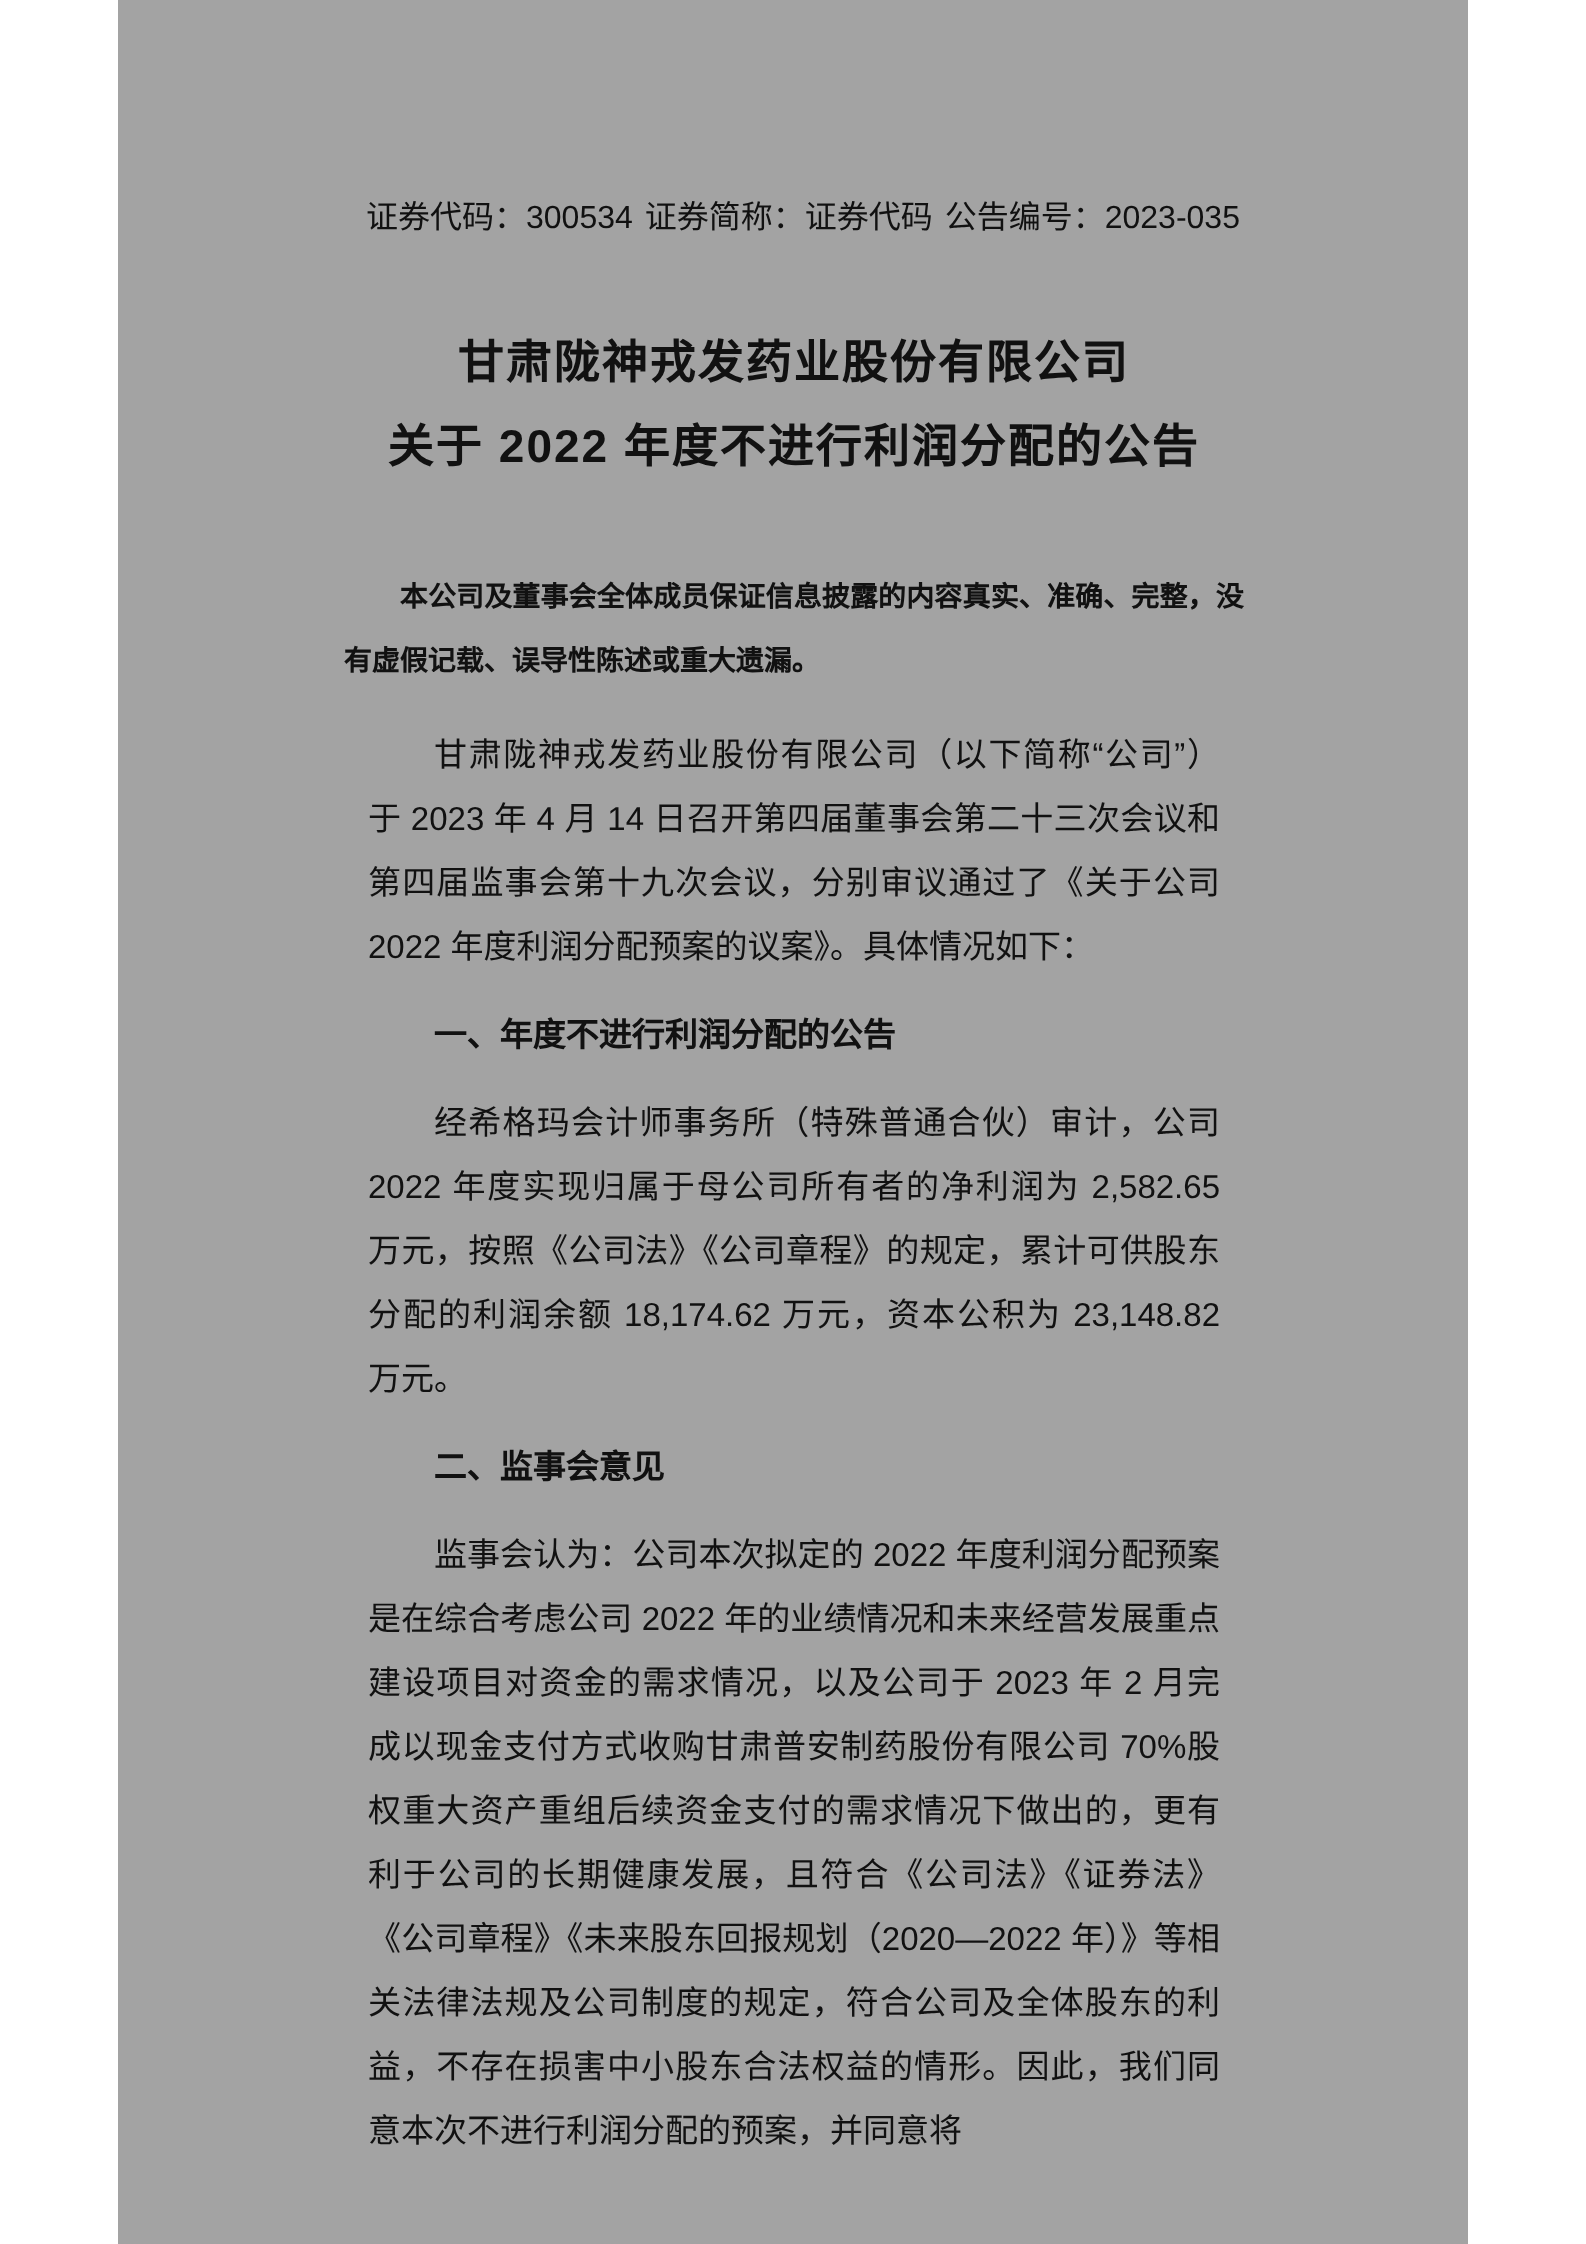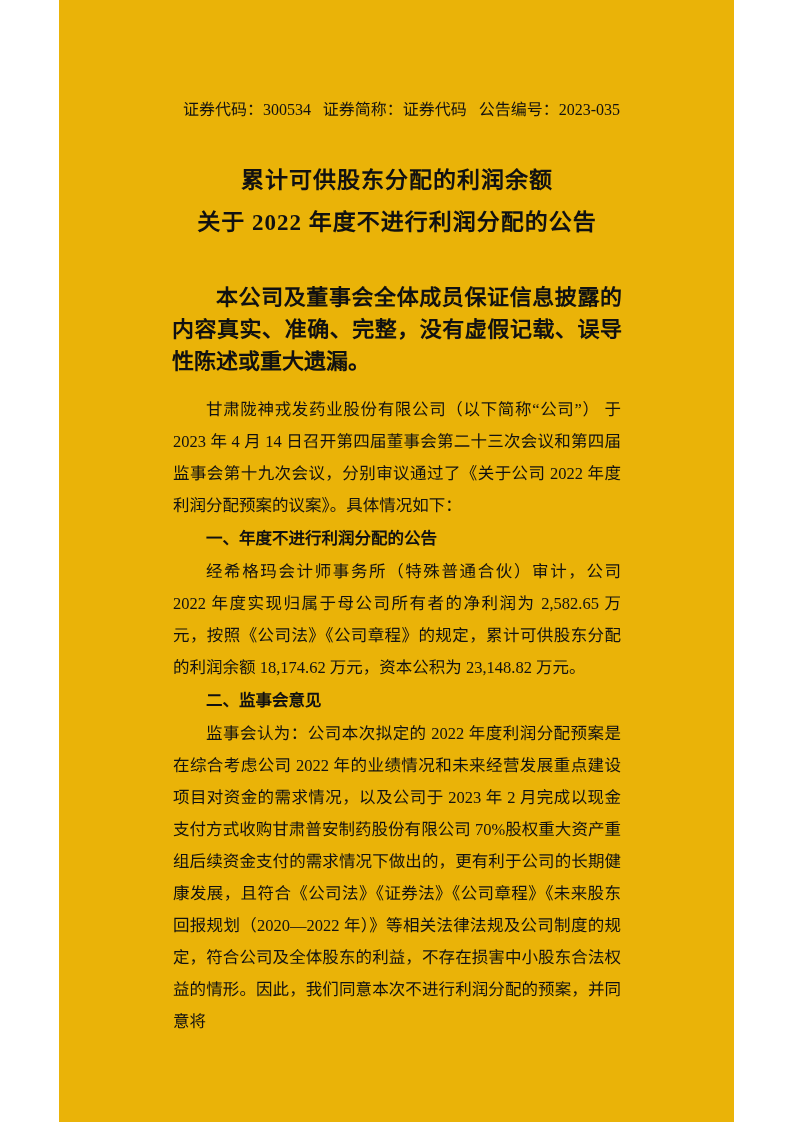--- a/index.html
+++ b/index.html
@@ -8,23 +8,23 @@
     padding: 0;
     background: #ffffff;
   }
   .page {
     position: relative;
     width: 675px;
     height: 1122px;
     box-sizing: border-box;
     margin: 0 auto;
     padding: 100px 112px 0 113px;
-    background: #eab308;
+    background: #a3a3a3;
     color: #111111;
-    font-family: Liberation Serif, serif;
+    font-family: Liberation Sans, sans-serif;
     overflow: hidden;
   }
   .header-row {
     display: flex;
     justify-content: space-between;
     align-items: baseline;
     padding-left: 11px;
     padding-right: 2px;
     font-size: 16px;
     line-height: 20px;
@@ -36,53 +36,53 @@
   .doc-title {
     margin: 0;
     font-size: 23px;
     font-weight: 700;
     text-align: center;
     line-height: 42px;
     letter-spacing: 1px;
   }
   .statement {
     margin: 38px 0 0 0;
-    font-size: 22px;
+    font-size: 14px;
     font-weight: 700;
     line-height: 32px;
     text-indent: 2em;
     text-align: justify;
   }
   .body-text {
     margin-top: 16px;
     font-size: 16.5px;
     line-height: 32px;
     text-align: justify;
   }
   .body-text p {
-    margin: 1px;
+    margin: 12px;
     text-indent: 2em;
   }
   .body-text p.section-heading {
     font-weight: 700;
   }
 </style>
 </head>
 <body>
 
 <div class="page">
 
   <div class="header-row">
     <span>证券代码：300534</span>
     <span>证券简称：证券代码</span>
     <span>公告编号：2023-035</span>
   </div>
 
   <div class="title-block">
-    <h1 class="doc-title">累计可供股东分配的利润余额</h1>
+    <h1 class="doc-title">甘肃陇神戎发药业股份有限公司</h1>
     <h1 class="doc-title">关于 2022 年度不进行利润分配的公告</h1>
   </div>
 
   <p class="statement">本公司及董事会全体成员保证信息披露的内容真实、准确、完整，没有虚假记载、误导性陈述或重大遗漏。</p>
 
   <div class="body-text">
     <p>甘肃陇神戎发药业股份有限公司（以下简称“公司”）  于 2023 年 4 月 14 日召开第四届董事会第二十三次会议和第四届监事会第十九次会议，分别审议通过了《关于公司 2022 年度利润分配预案的议案》。具体情况如下：</p>
     <p class="section-heading">一、年度不进行利润分配的公告</p>
     <p>经希格玛会计师事务所（特殊普通合伙）审计，公司 2022 年度实现归属于母公司所有者的净利润为 2,582.65 万元，按照《公司法》《公司章程》的规定，累计可供股东分配的利润余额 18,174.62 万元，资本公积为 23,148.82 万元。</p>
     <p class="section-heading">二、监事会意见</p>

